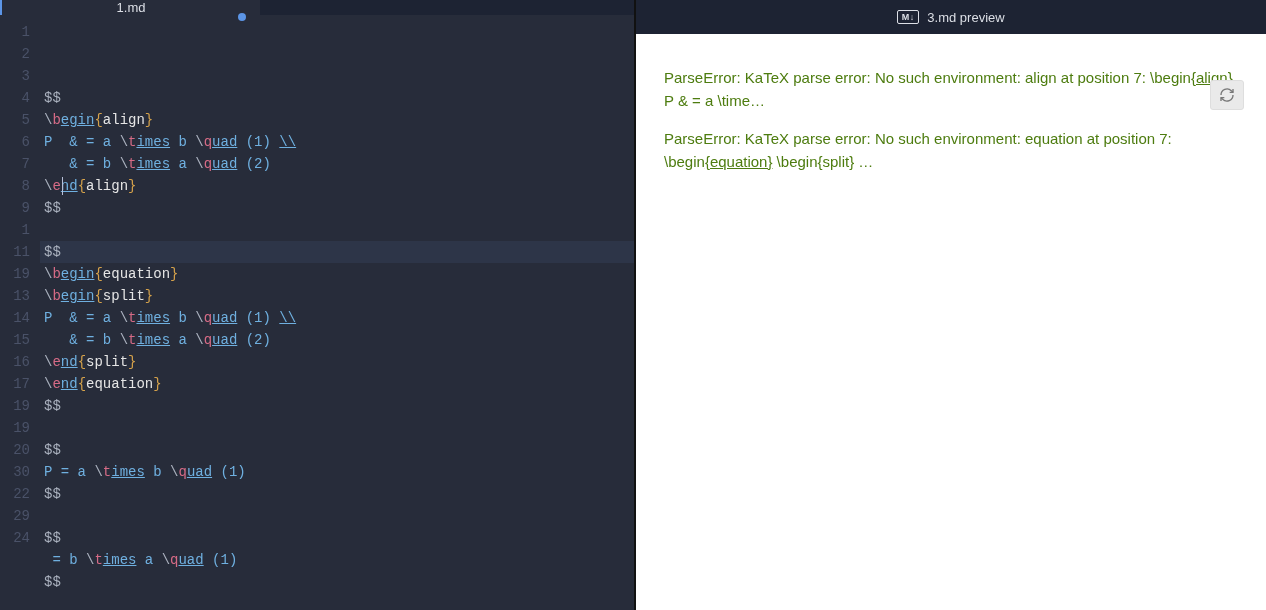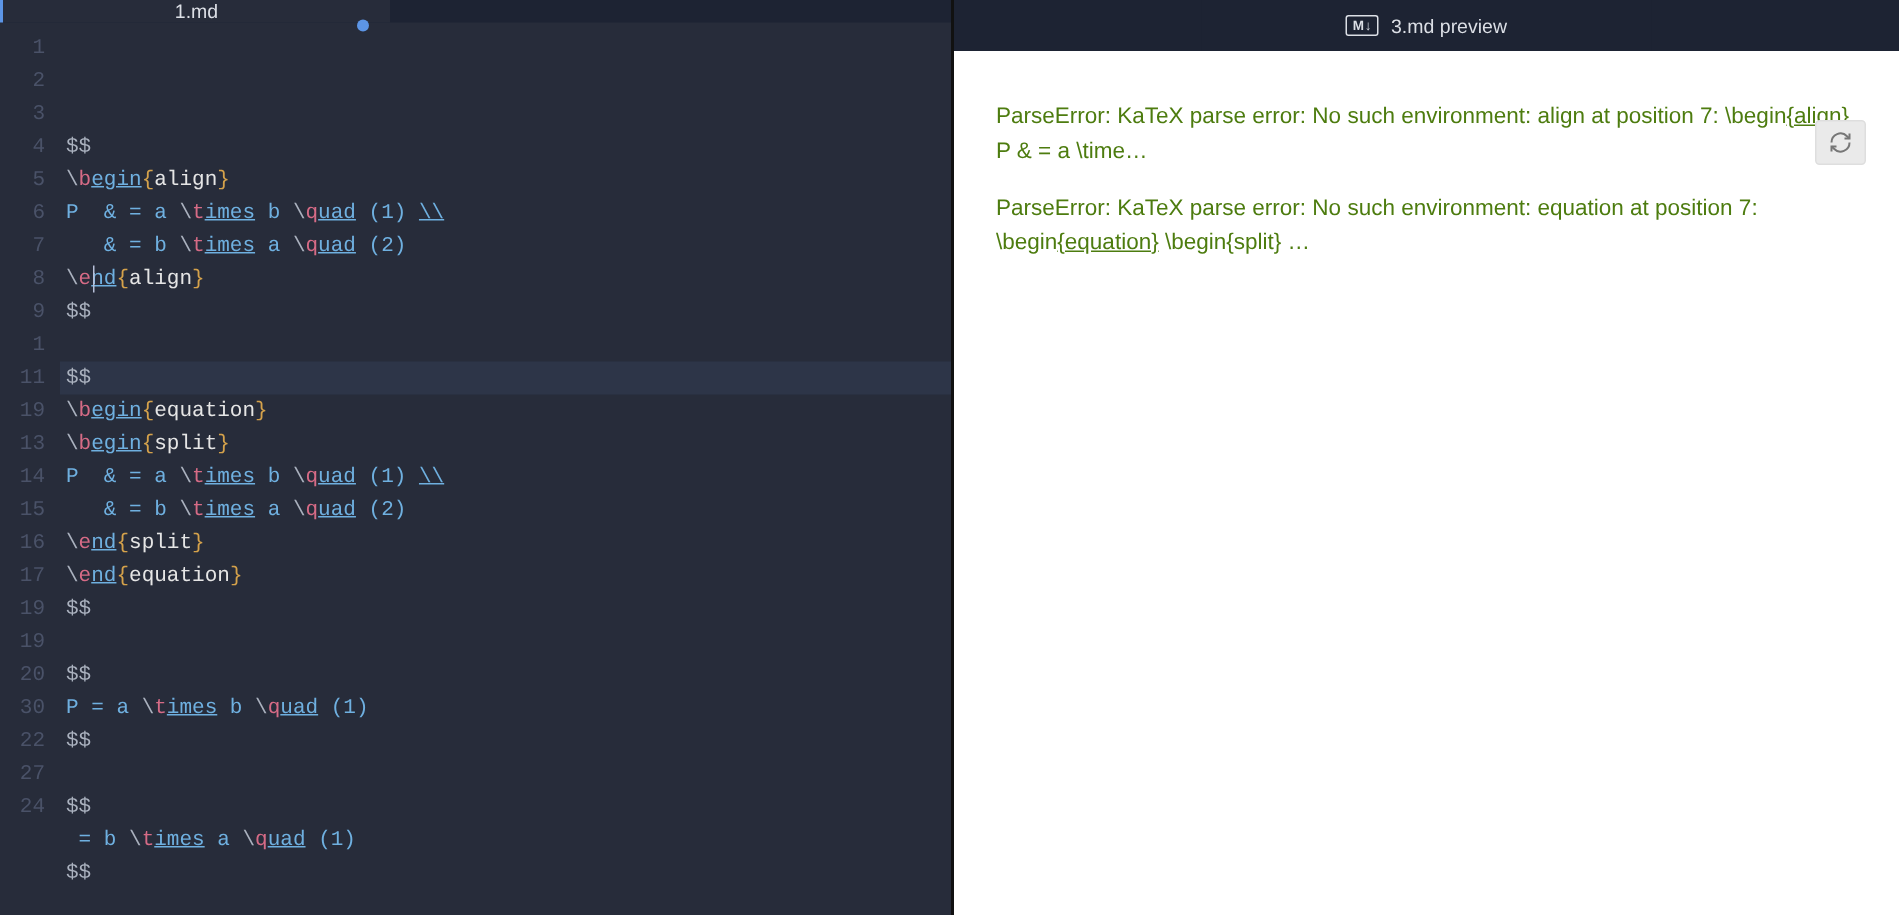--- a/index.html
+++ b/index.html
@@ -102,21 +102,21 @@
           <div>13</div>
           <div>14</div>
           <div>15</div>
           <div>16</div>
           <div>17</div>
           <div>19</div>
           <div>19</div>
           <div>20</div>
           <div>30</div>
           <div>22</div>
-          <div>27</div>
+          <div>29</div>
           <div>24</div>
         </div>
       <div class="code" id="code">
         <span class="cursor"></span>
       <div class="line"><span class="tok-delim">$$</span></div><div class="line"><span class="tok-delim">\</span><span class="tok-lead">b</span><span class="tok-cmd">egin</span><span class="tok-brace">{</span><span class="tok-arg">align</span><span class="tok-brace">}</span></div><div class="line"><span class="tok-body">P  &amp; = a </span><span class="tok-delim">\</span><span class="tok-lead">t</span><span class="tok-cmd">imes</span><span class="tok-body"> b </span><span class="tok-delim">\</span><span class="tok-lead">q</span><span class="tok-cmd">uad</span><span class="tok-body"> (1) </span><span class="tok-cmd">\\</span></div><div class="line"><span class="tok-body">   &amp; = b </span><span class="tok-delim">\</span><span class="tok-lead">t</span><span class="tok-cmd">imes</span><span class="tok-body"> a </span><span class="tok-delim">\</span><span class="tok-lead">q</span><span class="tok-cmd">uad</span><span class="tok-body"> (2)</span></div><div class="line"><span class="tok-delim">\</span><span class="tok-lead">e</span><span class="tok-cmd">nd</span><span class="tok-brace">{</span><span class="tok-arg">align</span><span class="tok-brace">}</span></div><div class="line"><span class="tok-delim">$$</span></div><div class="line"></div><div class="line current"><span class="tok-delim">$$</span></div><div class="line"><span class="tok-delim">\</span><span class="tok-lead">b</span><span class="tok-cmd">egin</span><span class="tok-brace">{</span><span class="tok-arg">equation</span><span class="tok-brace">}</span></div><div class="line"><span class="tok-delim">\</span><span class="tok-lead">b</span><span class="tok-cmd">egin</span><span class="tok-brace">{</span><span class="tok-arg">split</span><span class="tok-brace">}</span></div><div class="line"><span class="tok-body">P  &amp; = a </span><span class="tok-delim">\</span><span class="tok-lead">t</span><span class="tok-cmd">imes</span><span class="tok-body"> b </span><span class="tok-delim">\</span><span class="tok-lead">q</span><span class="tok-cmd">uad</span><span class="tok-body"> (1) </span><span class="tok-cmd">\\</span></div><div class="line"><span class="tok-body">   &amp; = b </span><span class="tok-delim">\</span><span class="tok-lead">t</span><span class="tok-cmd">imes</span><span class="tok-body"> a </span><span class="tok-delim">\</span><span class="tok-lead">q</span><span class="tok-cmd">uad</span><span class="tok-body"> (2)</span></div><div class="line"><span class="tok-delim">\</span><span class="tok-lead">e</span><span class="tok-cmd">nd</span><span class="tok-brace">{</span><span class="tok-arg">split</span><span class="tok-brace">}</span></div><div class="line"><span class="tok-delim">\</span><span class="tok-lead">e</span><span class="tok-cmd">nd</span><span class="tok-brace">{</span><span class="tok-arg">equation</span><span class="tok-brace">}</span></div><div class="line"><span class="tok-delim">$$</span></div><div class="line"></div><div class="line"><span class="tok-delim">$$</span></div><div class="line"><span class="tok-body">P = a </span><span class="tok-delim">\</span><span class="tok-lead">t</span><span class="tok-cmd">imes</span><span class="tok-body"> b </span><span class="tok-delim">\</span><span class="tok-lead">q</span><span class="tok-cmd">uad</span><span class="tok-body"> (1)</span></div><div class="line"><span class="tok-delim">$$</span></div><div class="line"></div><div class="line"><span class="tok-delim">$$</span></div><div class="line"><span class="tok-body"> = b </span><span class="tok-delim">\</span><span class="tok-lead">t</span><span class="tok-cmd">imes</span><span class="tok-body"> a </span><span class="tok-delim">\</span><span class="tok-lead">q</span><span class="tok-cmd">uad</span><span class="tok-body"> (1)</span></div><div class="line"><span class="tok-delim">$$</span></div><div class="line"></div></div>
     </div>
   </div>
 
   <div class="pane pane-right">
     <div class="tabbar tabbar-right">

